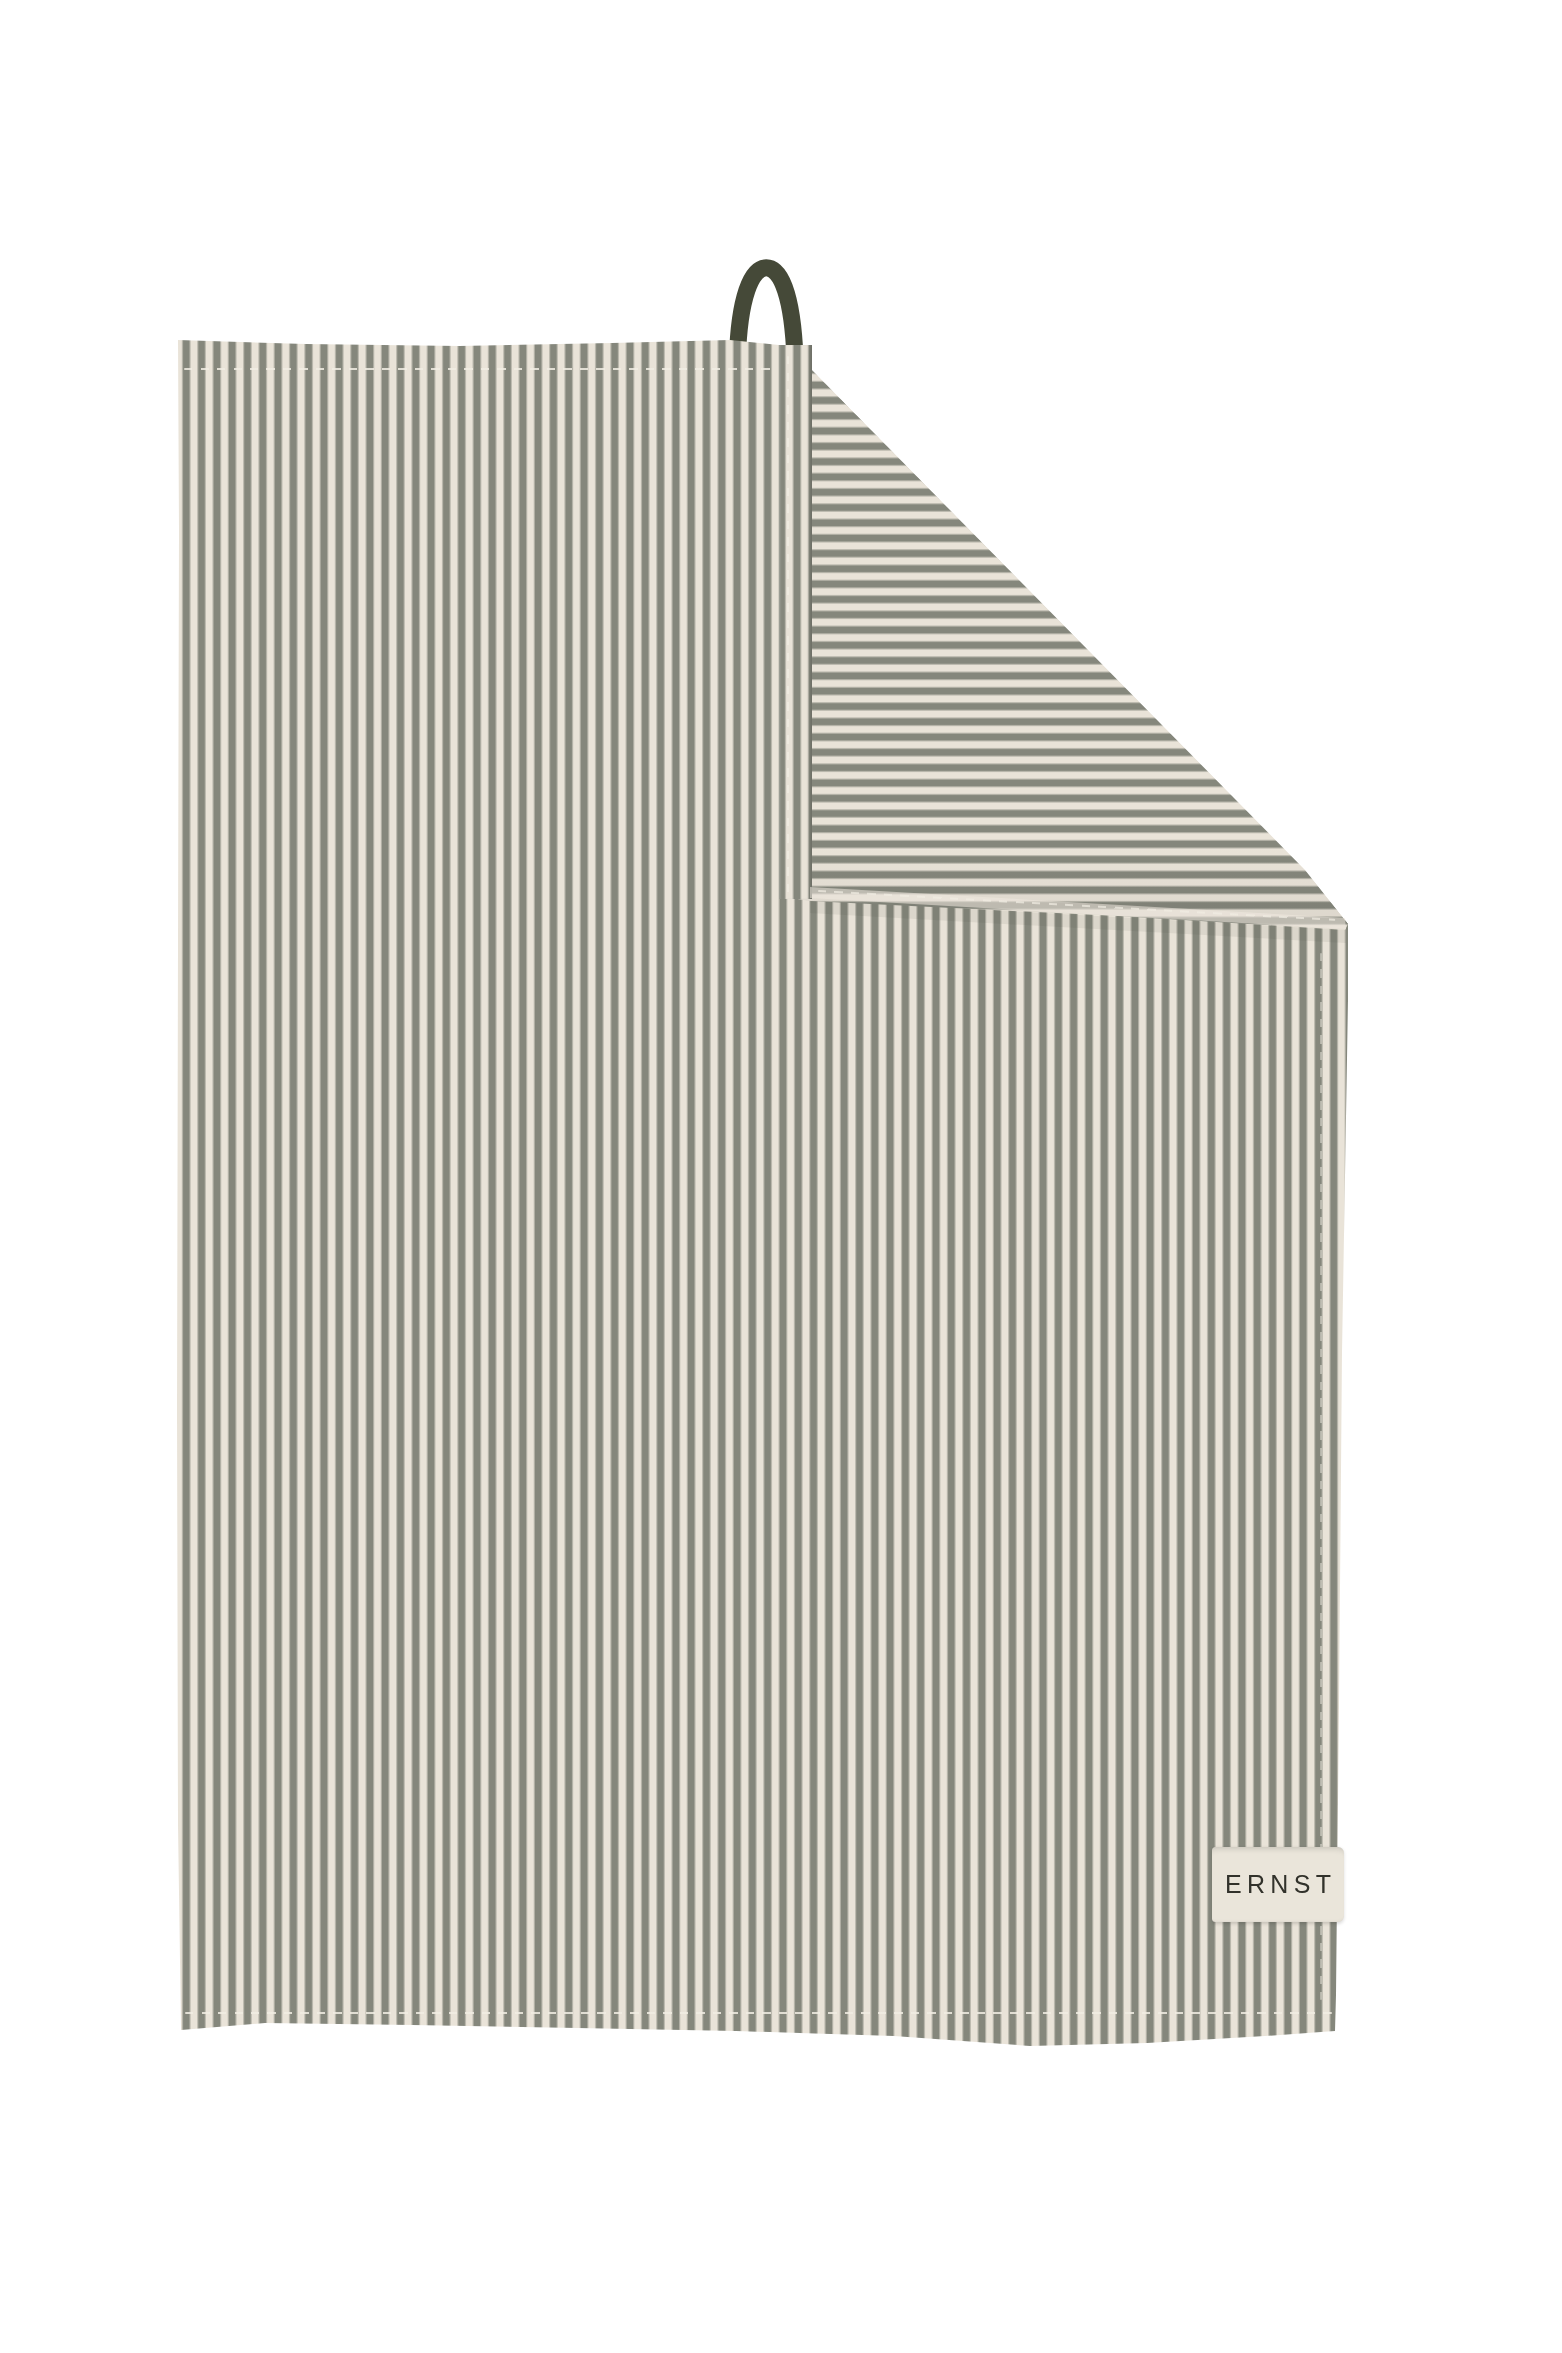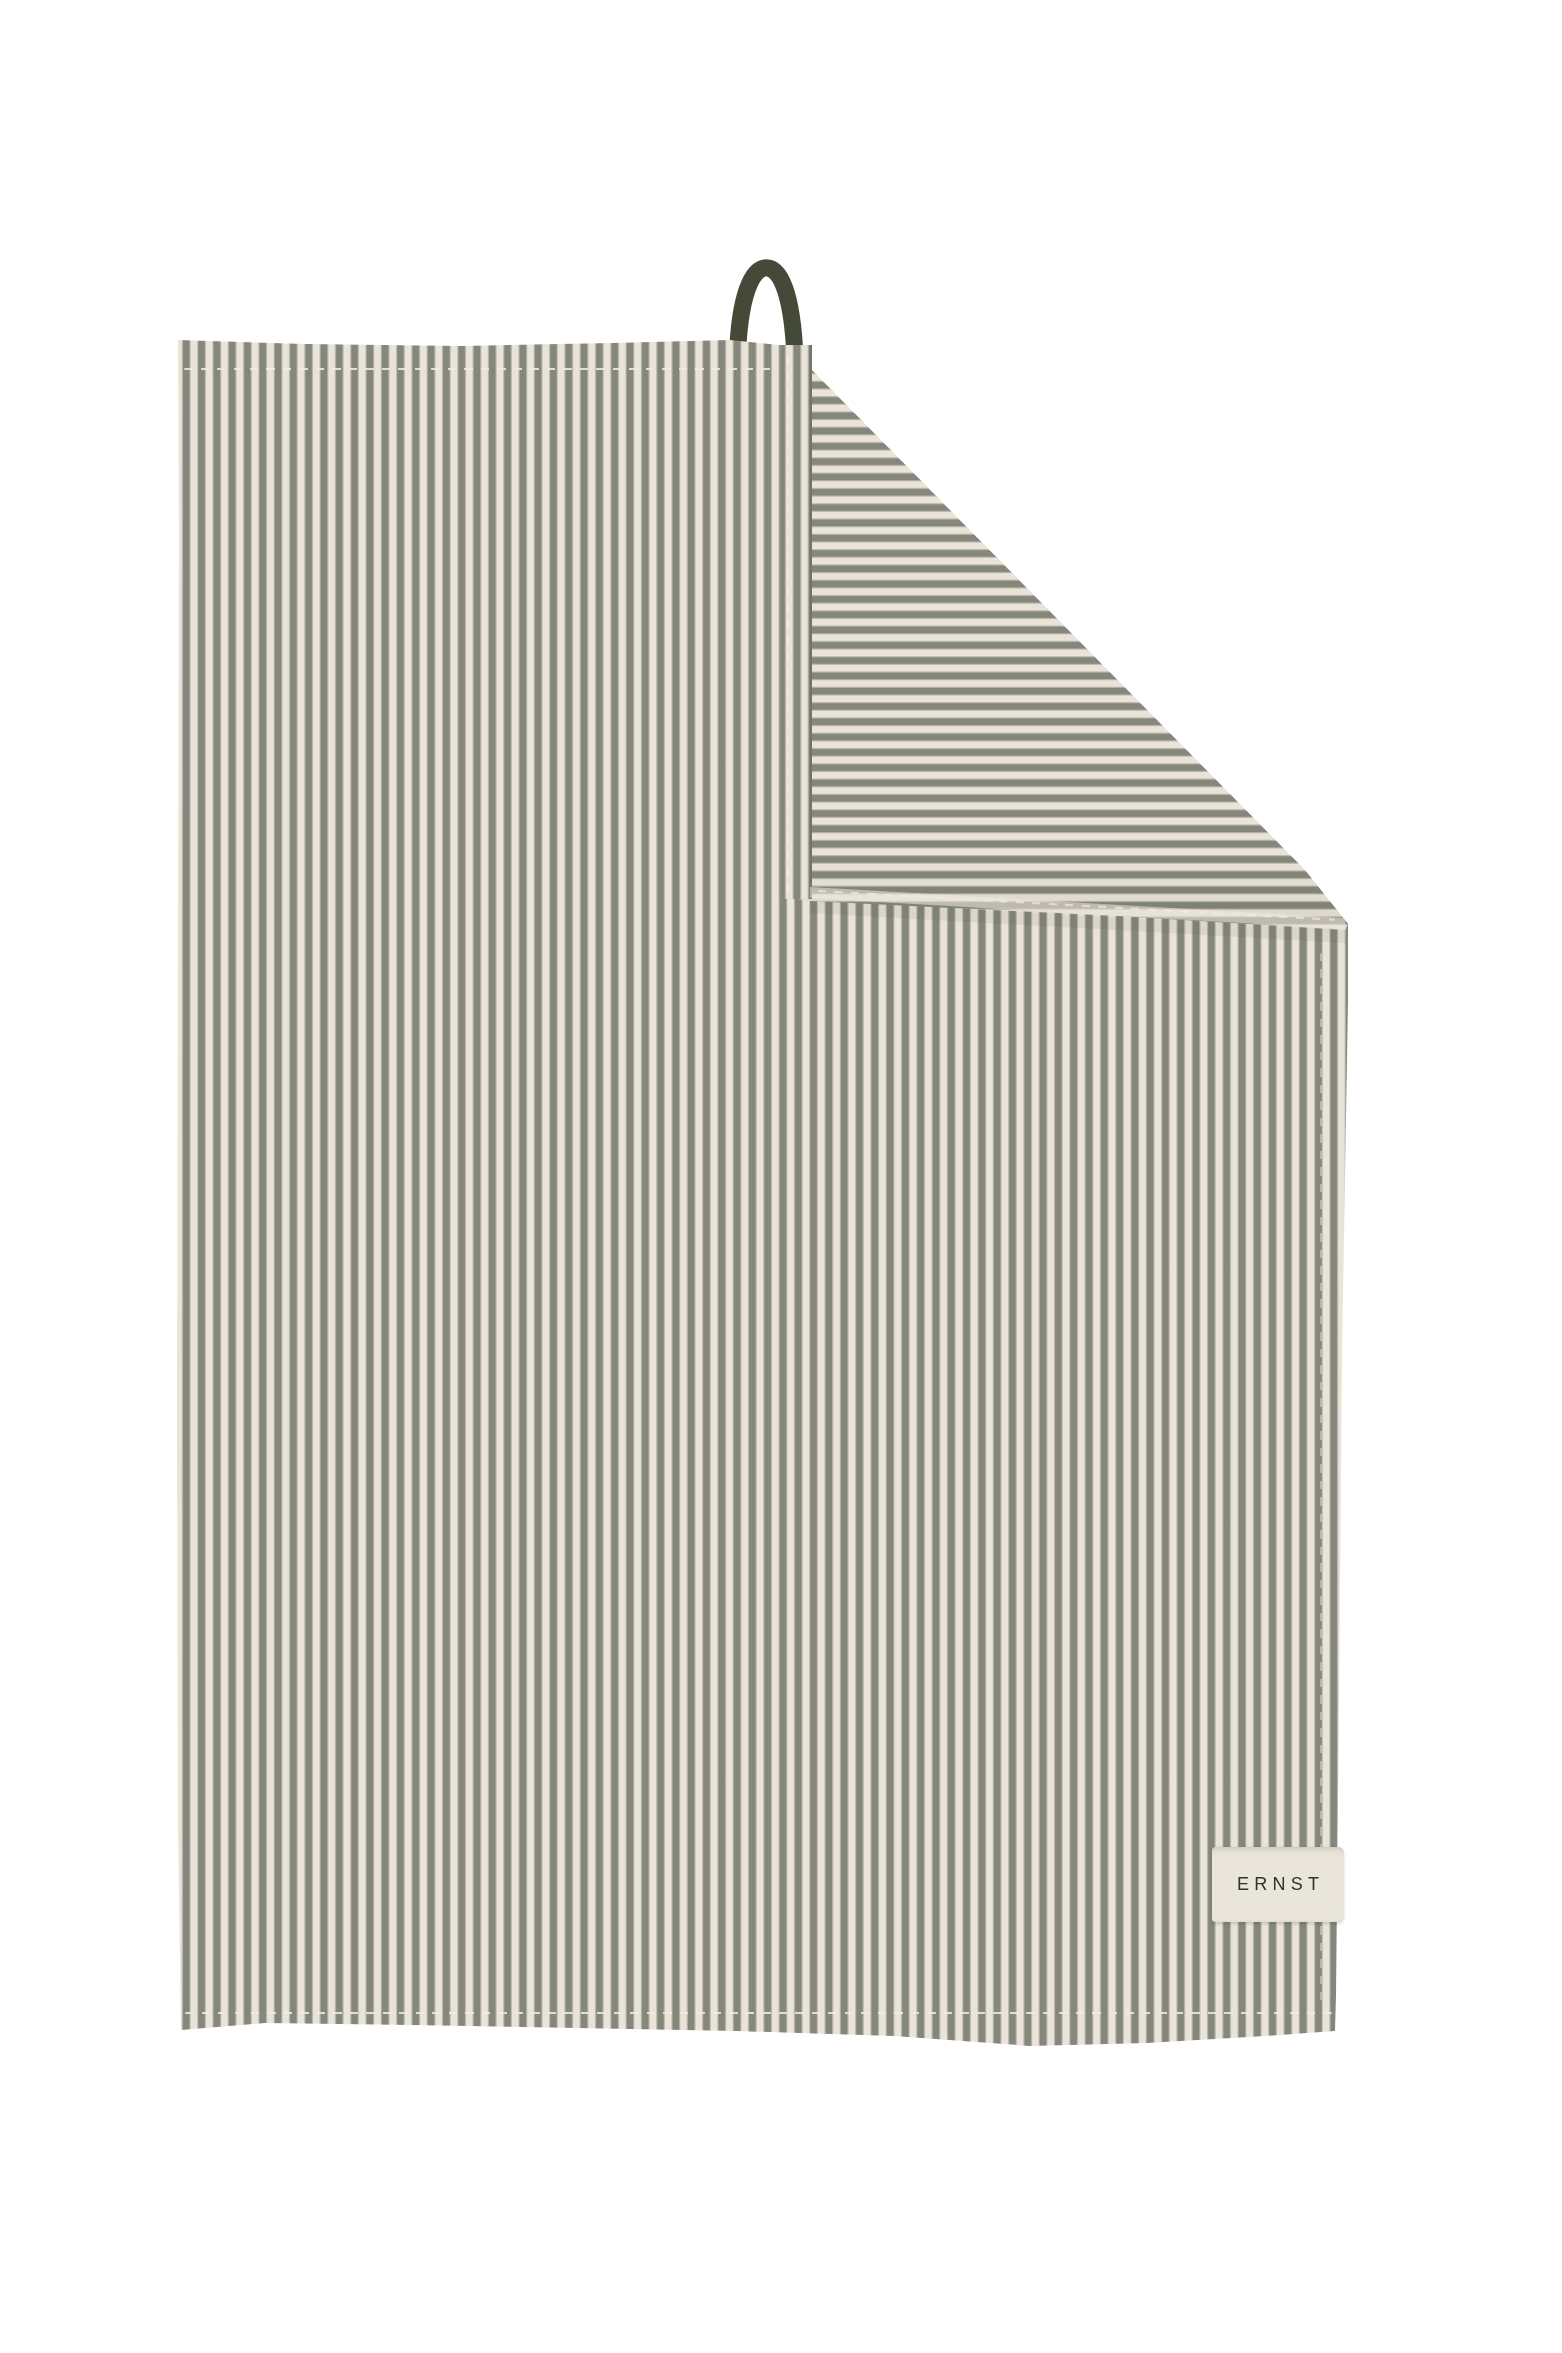--- a/index.html
+++ b/index.html
@@ -90,21 +90,21 @@
     position:absolute;left:1212px;top:1847px;width:132px;height:75px;z-index:6;
     background:var(--label_bg,#eae5da);
     border-radius:3.5px 5.9px 5.9px 3.5px;
     box-shadow:0 1.8px 3.5px rgba(0,0,0,.14),
                inset 0 7px 5.9px -5.9px rgba(0,0,0,.18),
                inset 0 -3.5px 4.7px -4.7px rgba(0,0,0,.14);
     display:flex;align-items:center;justify-content:center;
   }
   .brand-label span{
     color:var(--label_text,#32322b);
-    font-size:18px;letter-spacing:5.3px;padding-left:5.3px;font-weight:400;
+    font-size:25px;letter-spacing:5.3px;padding-left:5.3px;font-weight:400;
   }
 </style>
 </head>
 <body>
 
 <div class="stage">
 
   <svg class="loop-svg" viewBox="0 0 2656 4000" xmlns="http://www.w3.org/2000/svg">
     <path d="M 1253,610 C 1256,505 1277,455 1302,455 C 1328,455 1347,505 1351,610" fill="none" style="stroke:var(--loop,#454938);" stroke-width="29" stroke-linecap="butt"></path>
   </svg>

